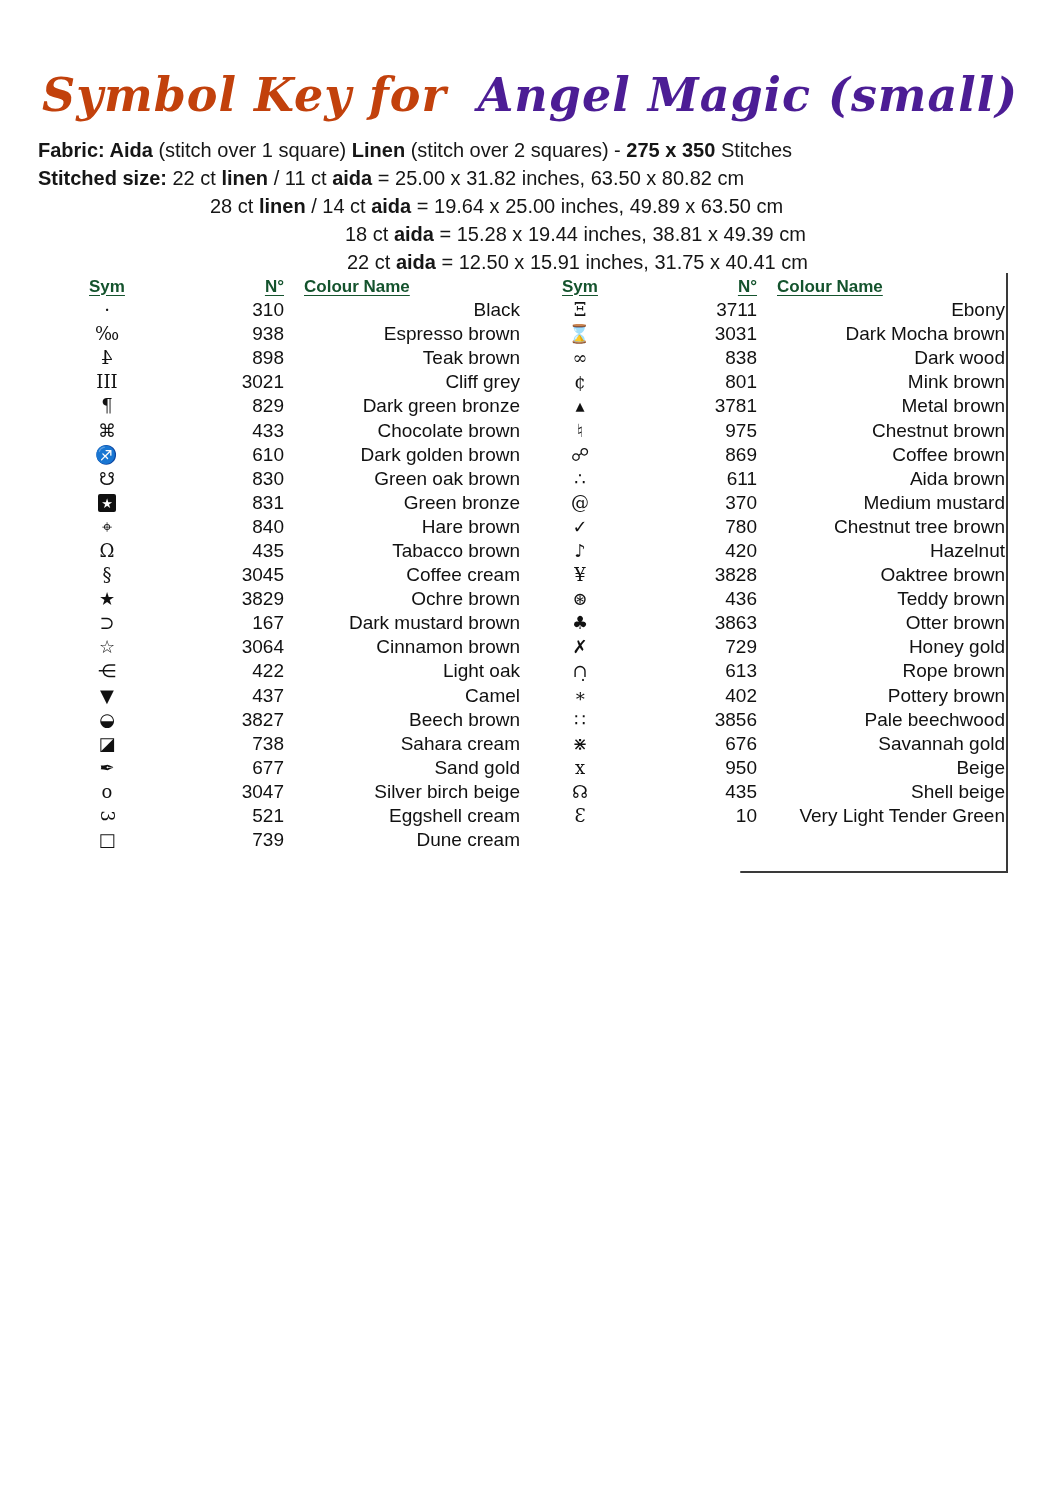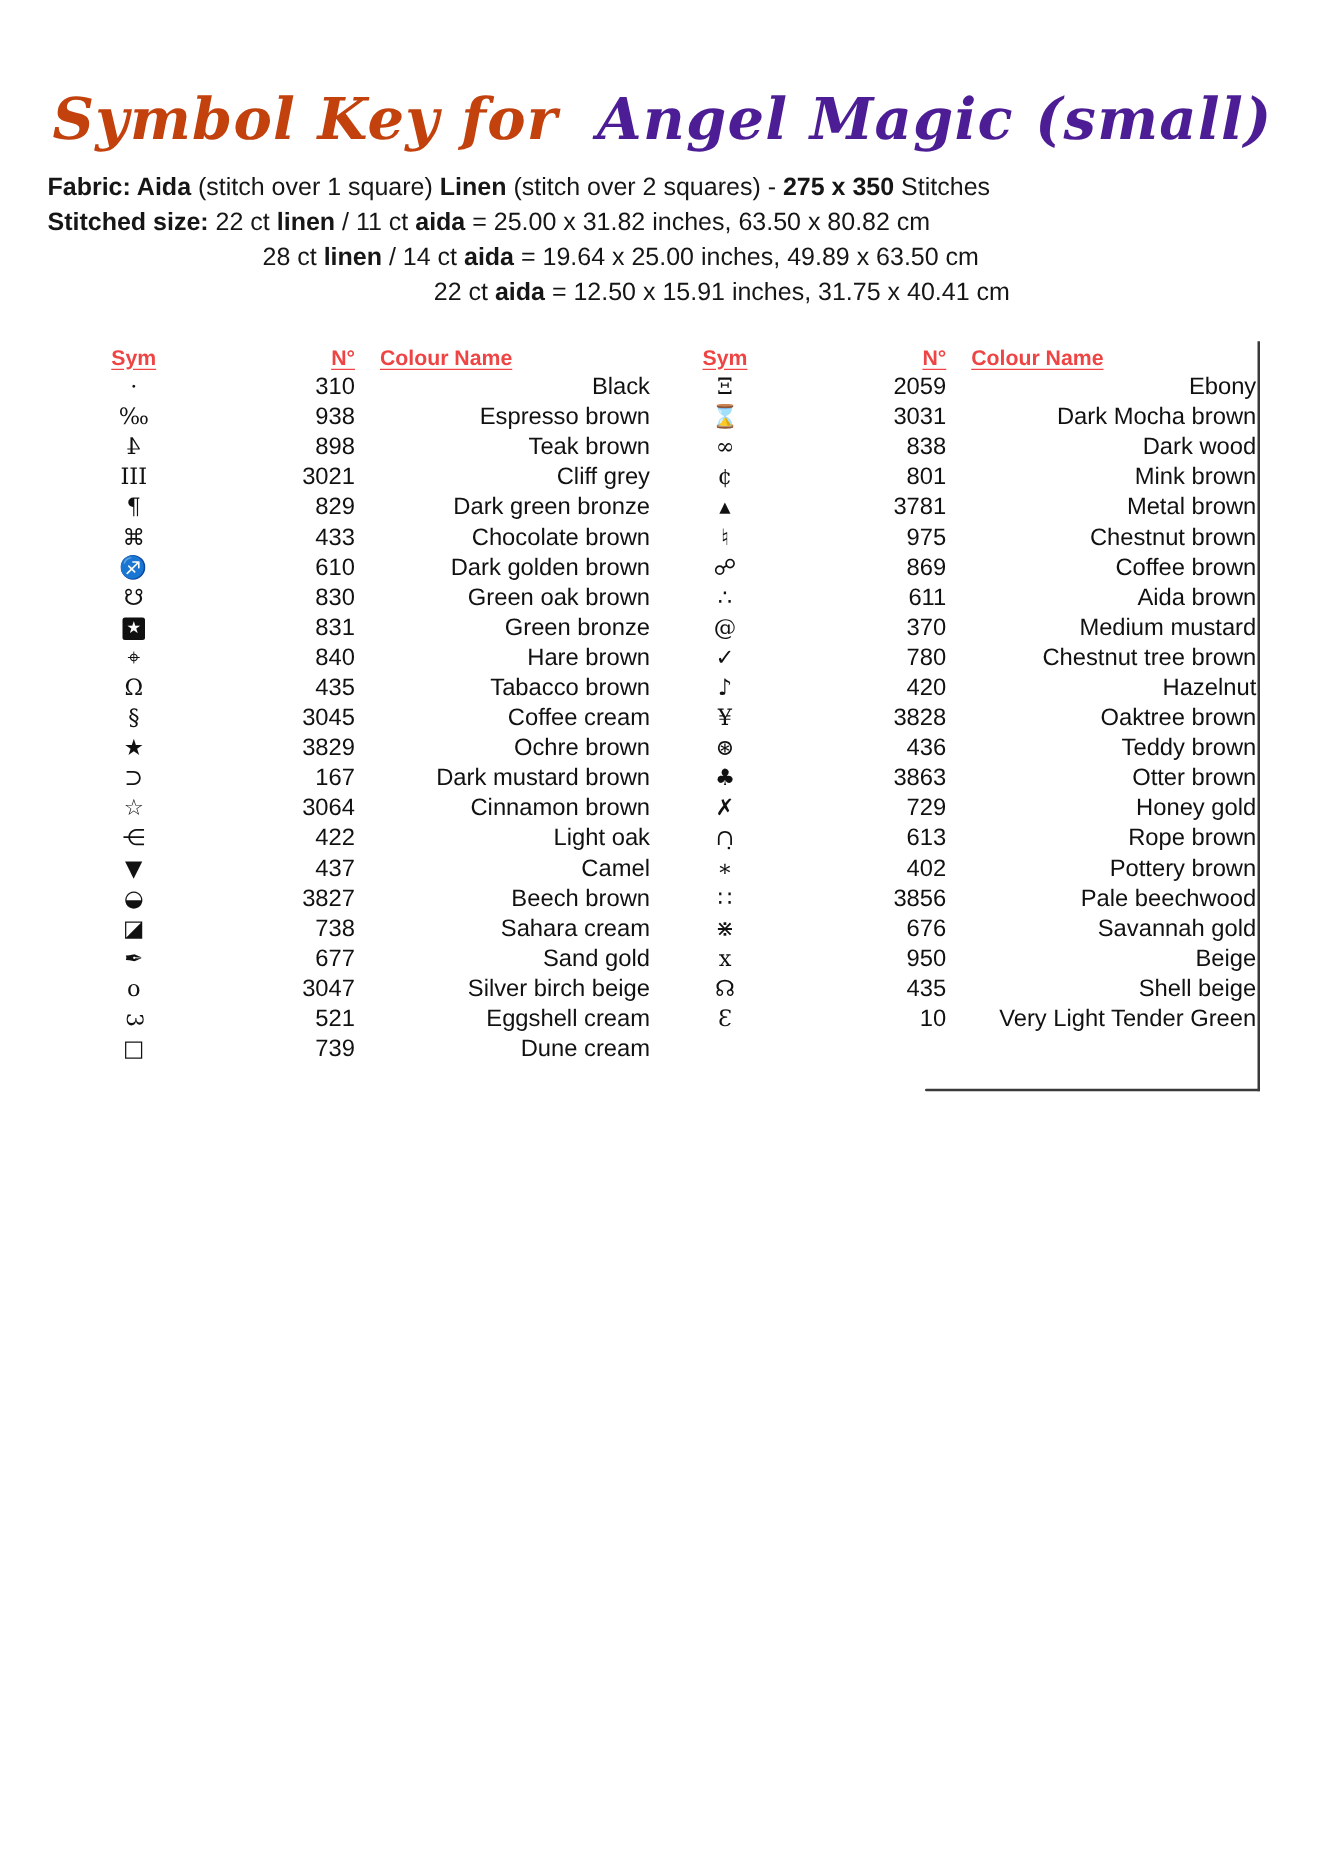--- a/index.html
+++ b/index.html
@@ -28,21 +28,21 @@
   .info-line.line-3{padding-left:307px;}
   .info-line.line-4{padding-left:309px;}
   
   .key-col{position:absolute;top:275px;}
   .key-col.col-left{left:80px;width:440px;}
   .key-col.col-right{left:553px;width:452px;}
   .key-head,.key-row{
     display:grid;grid-template-columns:54px 130px auto;column-gap:20px;
     align-items:center;
   }
-  .key-head{font-size:17px;font-weight:bold;height:23px;color:#ef4444;}
+  .key-head{font-size:17px;font-weight:bold;height:23px;color:#14532d;}
   .key-head .h-sym{text-align:center;text-decoration:underline;text-underline-offset:3px;}
   .key-head .h-num{text-align:right;text-decoration:underline;text-underline-offset:3px;}
   .key-head .h-name{text-align:left;text-decoration:underline;text-underline-offset:3px;}
   .key-row{height:24.1px;font-size:19px;}
   .cell.sym{
     text-align:center;font-family:"DejaVu Serif","Liberation Serif",serif;
     font-size:18px;line-height:1;color:#111;
   }
   .cell.num{text-align:right;font-variant-numeric:tabular-nums;}
   .cell.name{text-align:right;white-space:nowrap;}
@@ -61,20 +61,21 @@
 
 <div class="title">
   <span class="t-black">Symbol Key for</span>
   <span class="t-red" style="color: #4c1d95;">Angel Magic (small)</span>
 </div>
 
 <div class="info">
     <div class="info-line line-0"><span class="b">Fabric:  Aida</span><span>  (stitch over 1 square)   </span><span class="b">Linen</span><span>  (stitch over 2 squares) -  </span><span class="b">275 x 350</span><span> Stitches</span></div>
     <div class="info-line line-1"><span class="b">Stitched size:</span><span>  22 ct </span><span class="b">linen</span><span> / 11 ct </span><span class="b">aida</span><span> = 25.00 x 31.82 inches, 63.50 x 80.82 cm</span></div>
     <div class="info-line line-2"><span>28 ct </span><span class="b">linen</span><span> / 14 ct </span><span class="b">aida</span><span> = 19.64 x 25.00 inches, 49.89 x 63.50 cm</span></div>
+    <div class="info-line line-3"><span>18 ct </span><span class="b">aida</span><span>  = 15.28 x 19.44 inches, 38.81 x 49.39 cm</span></div>
     <div class="info-line line-4"><span>22 ct </span><span class="b">aida</span><span> = 12.50 x 15.91 inches, 31.75 x 40.41 cm</span></div>
   </div>
 
 <div class="key-col col-left">
   <div class="key-head">
     <span class="h-sym">Sym</span>
     <span class="h-num">N°</span>
     <span class="h-name">Colour Name</span>
   </div>
 <div class="key-row">
@@ -195,21 +196,21 @@
   </div>
 
 <div class="key-col col-right">
   <div class="key-head">
     <span class="h-sym">Sym</span>
     <span class="h-num">N°</span>
     <span class="h-name">Colour Name</span>
   </div>
 <div class="key-row">
       <span class="cell sym"><span class="glyph">Ξ</span></span>
-      <span class="cell num">2059</span>
+      <span class="cell num">3711</span>
       <span class="cell name">Ebony</span>
     </div>
     <div class="key-row">
       <span class="cell sym"><span class="glyph">⌛</span></span>
       <span class="cell num">3031</span>
       <span class="cell name">Dark Mocha brown</span>
     </div>
     <div class="key-row">
       <span class="cell sym"><span class="glyph">∞</span></span>
       <span class="cell num">838</span>

